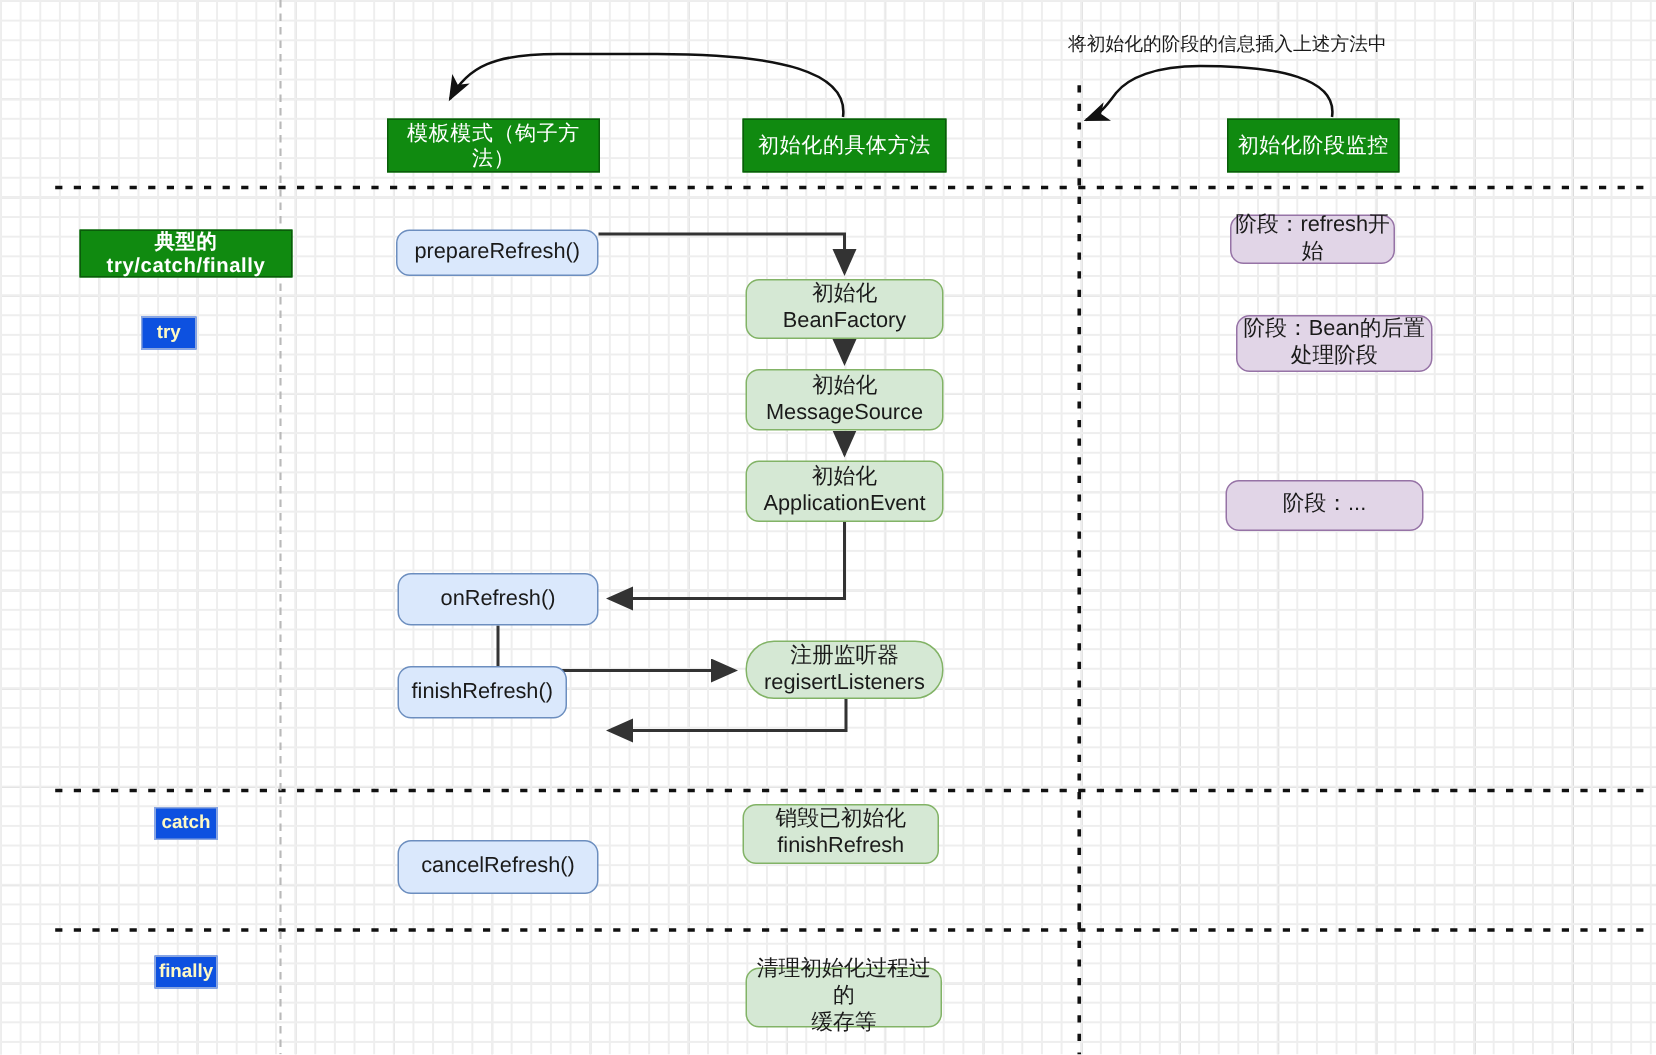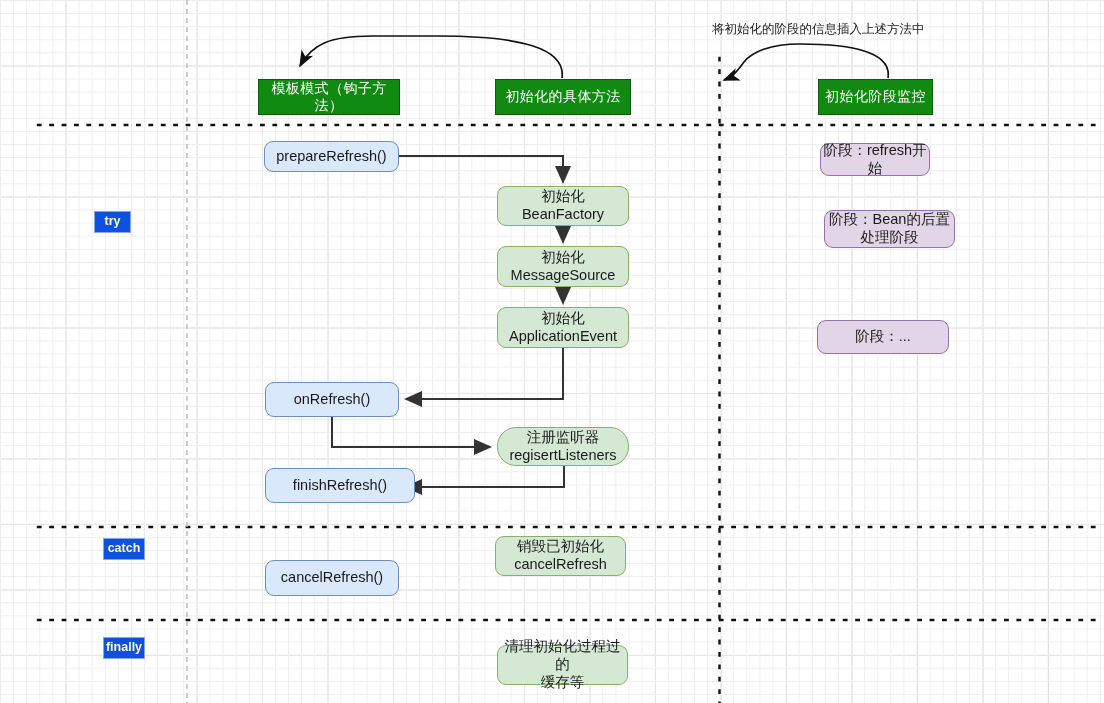--- a/index.html
+++ b/index.html
@@ -145,49 +145,50 @@
 
 
   <div class="annot" style="left:712px; top:21px;">将初始化的阶段的信息插入上述方法中</div>
 
   <div class="node n-green-solid" style="left:258px; top:79px; width:142px; height:36px;">模板模式（钩子方法）</div>
 
   <div class="node n-green-solid" style="left:495px; top:79px; width:136px; height:36px;text-align:right;">初始化的具体方法</div>
 
   <div class="node n-green-solid" style="left:818px; top:79px; width:115px; height:36px;">初始化阶段监控</div>
 
+  <div class="node n-green-solid small" style="left:53px; top:153px; width:142px; height:32px;">典型的try/catch/finally</div>
 
   <div class="node n-blue-solid" style="left:94px; top:211px; width:37px; height:22px;">try</div>
 
   <div class="node n-blue-solid" style="left:103px; top:538px; width:42px; height:22px;">catch</div>
 
   <div class="node n-blue-solid" style="left:103px; top:637px; width:42px; height:22px;">finally</div>
 
-  <div class="node n-blue-soft" style="left:264px; top:141px; width:135px; height:31px;">prepareRefresh()</div>
+  <div class="node n-blue-soft" style="left:264px; top:153px; width:135px; height:31px;">prepareRefresh()</div>
 
   <div class="node n-blue-soft" style="left:265px; top:382px; width:134px; height:35px;">onRefresh()</div>
 
-  <div class="node n-blue-soft" style="left:265px; top:468px; width:150px; height:35px;">finishRefresh()</div>
+  <div class="node n-blue-soft" style="left:265px; top:444px; width:113px; height:35px;">finishRefresh()</div>
 
   <div class="node n-blue-soft" style="left:265px; top:560px; width:134px; height:36px;">cancelRefresh()</div>
 
   <div class="node n-green-soft" style="left:497px; top:186px; width:132px; height:40px;">初始化
 BeanFactory</div>
 
   <div class="node n-green-soft" style="left:497px; top:246px; width:132px; height:41px;">初始化
 MessageSource</div>
 
   <div class="node n-green-soft" style="left:497px; top:307px; width:132px; height:41px;">初始化
 ApplicationEvent</div>
 
   <div class="node n-green-soft" style="left:497px; top:427px; width:132px; height:39px;border-radius:19px;">注册监听器
 regisertListeners</div>
 
   <div class="node n-green-soft" style="left:495px; top:536px; width:131px; height:40px;">销毁已初始化
-cancelRefresh</div>
+finishRefresh</div>
 
   <div class="node n-green-soft" style="left:497px; top:645px; width:131px; height:40px;">清理初始化过程过的
 缓存等</div>
 
   <div class="node n-purple-soft" style="left:820px; top:143px; width:110px; height:33px;">阶段：refresh开始</div>
 
   <div class="node n-purple-soft" style="left:824px; top:210px; width:131px; height:38px;">阶段：Bean的后置
 处理阶段</div>
 
   <div class="node n-purple-soft" style="left:817px; top:320px; width:132px; height:34px;">阶段：...</div>

